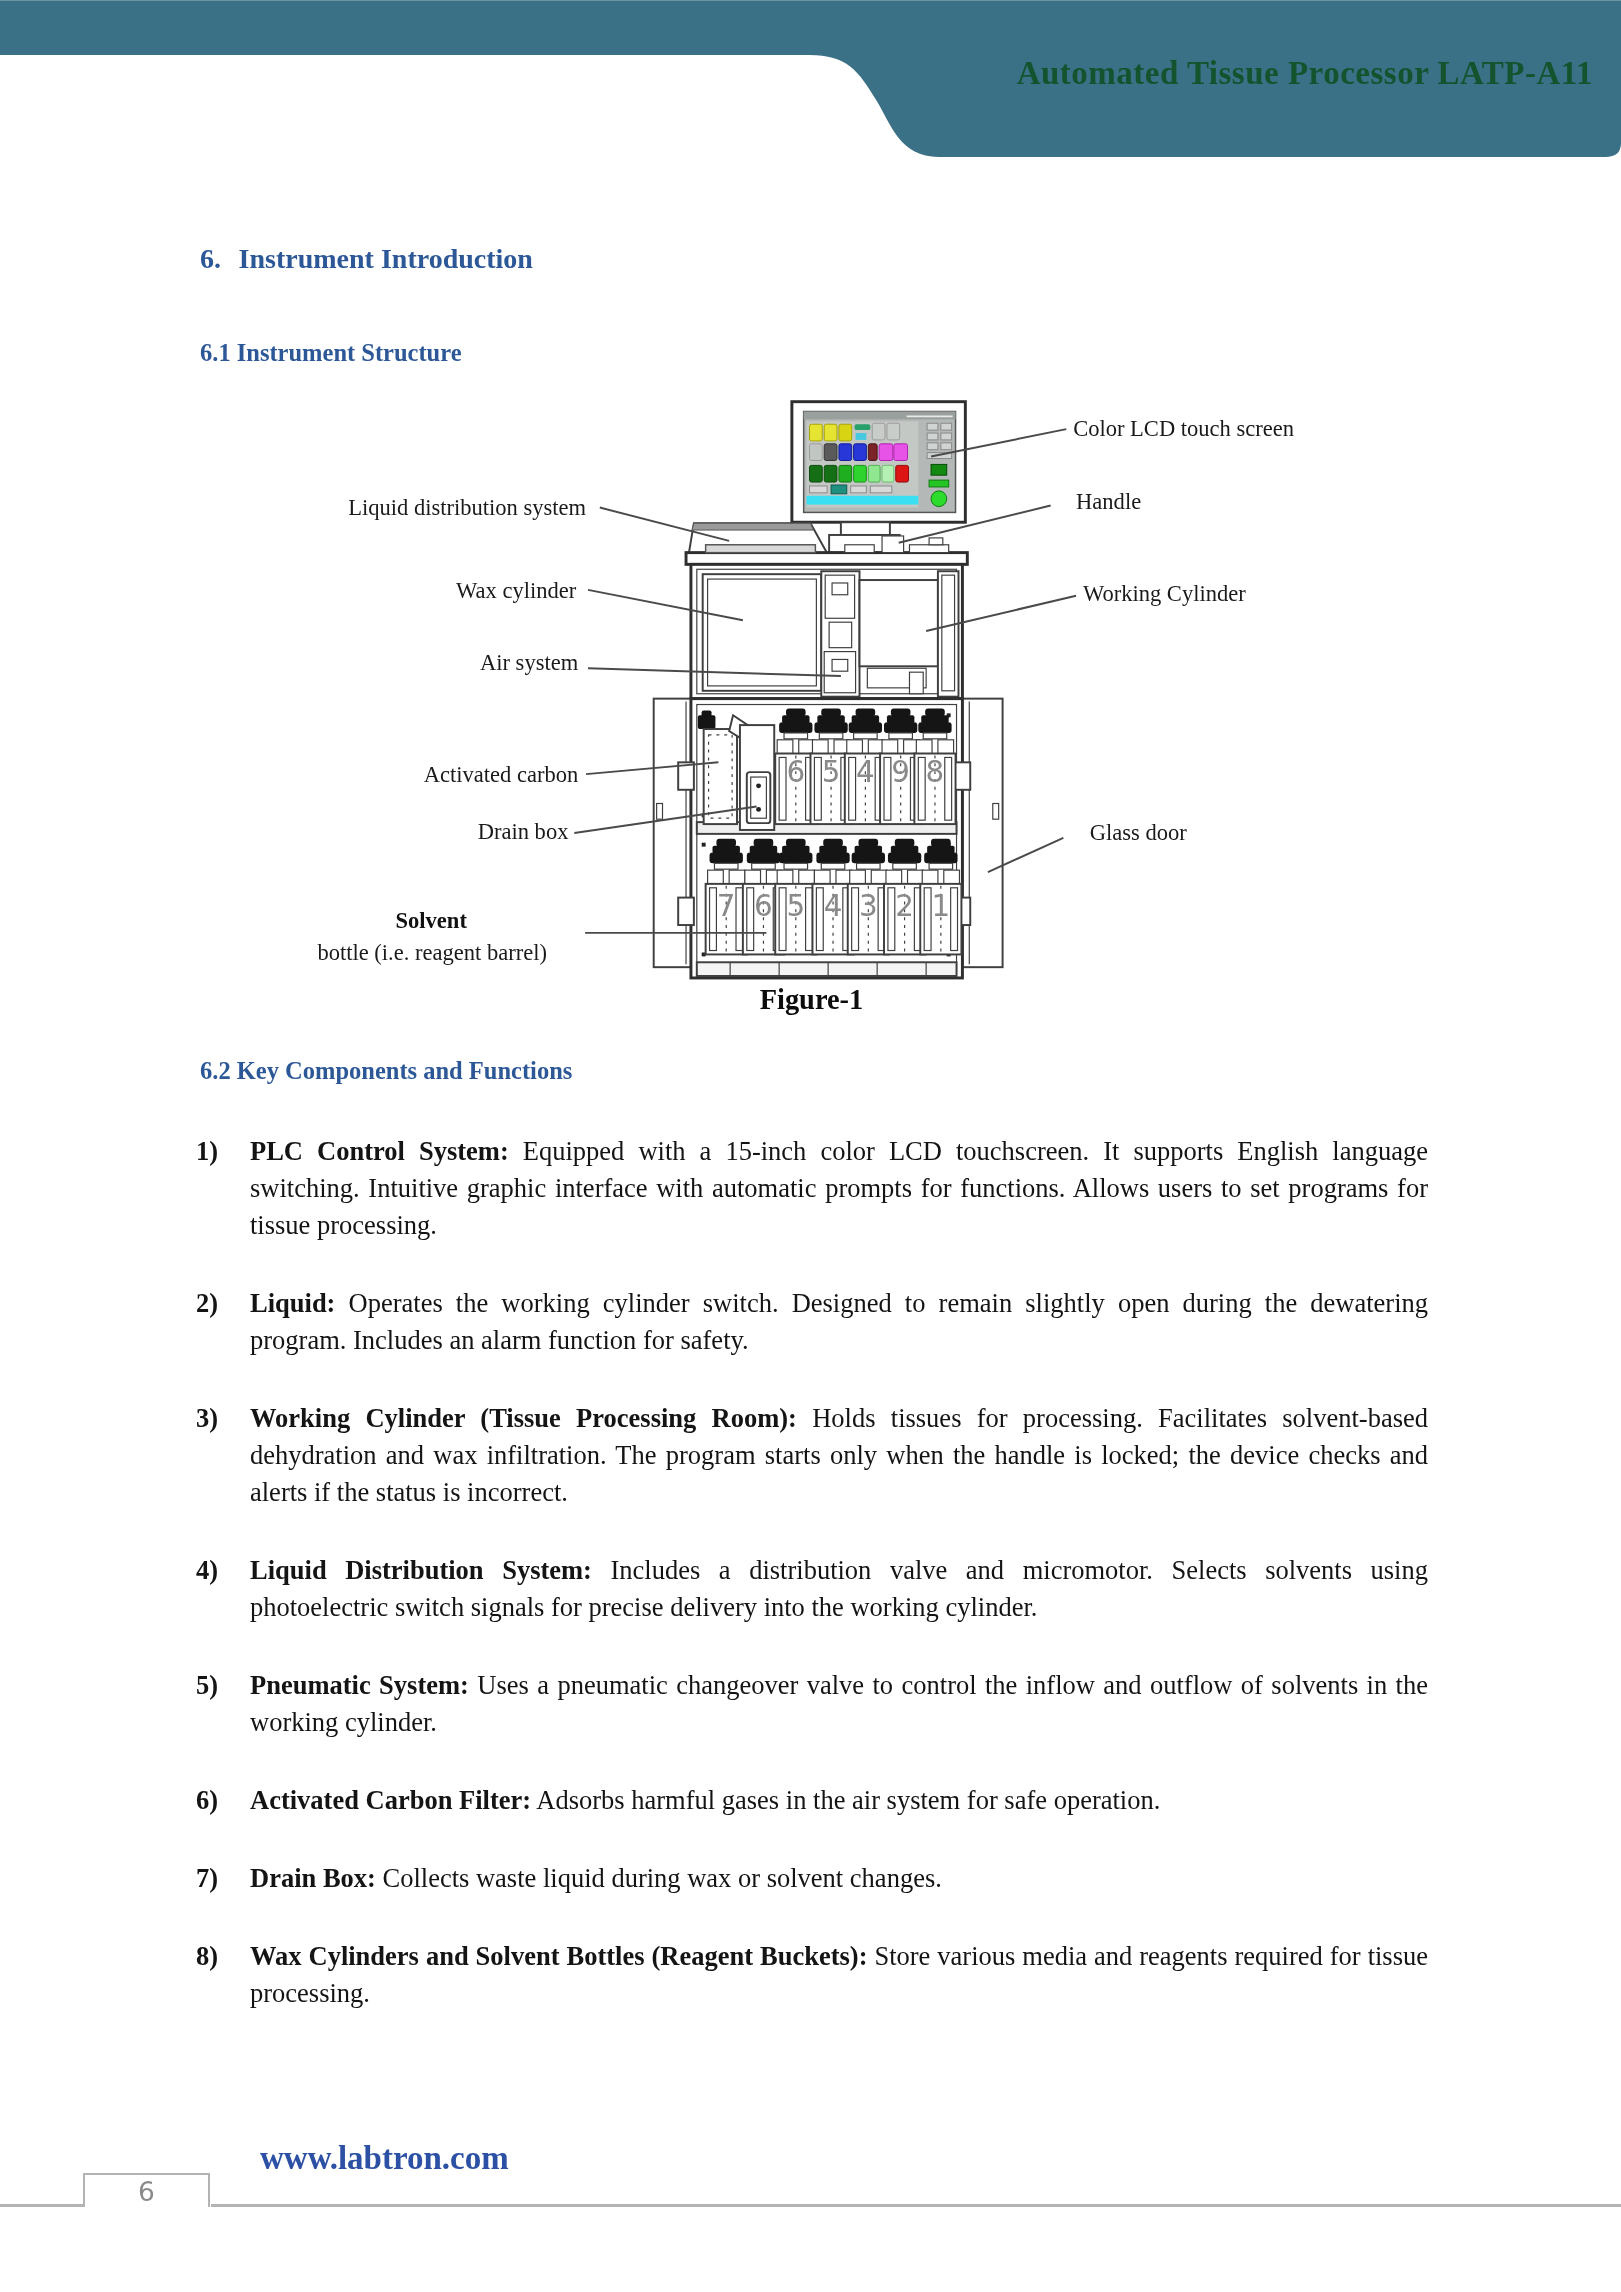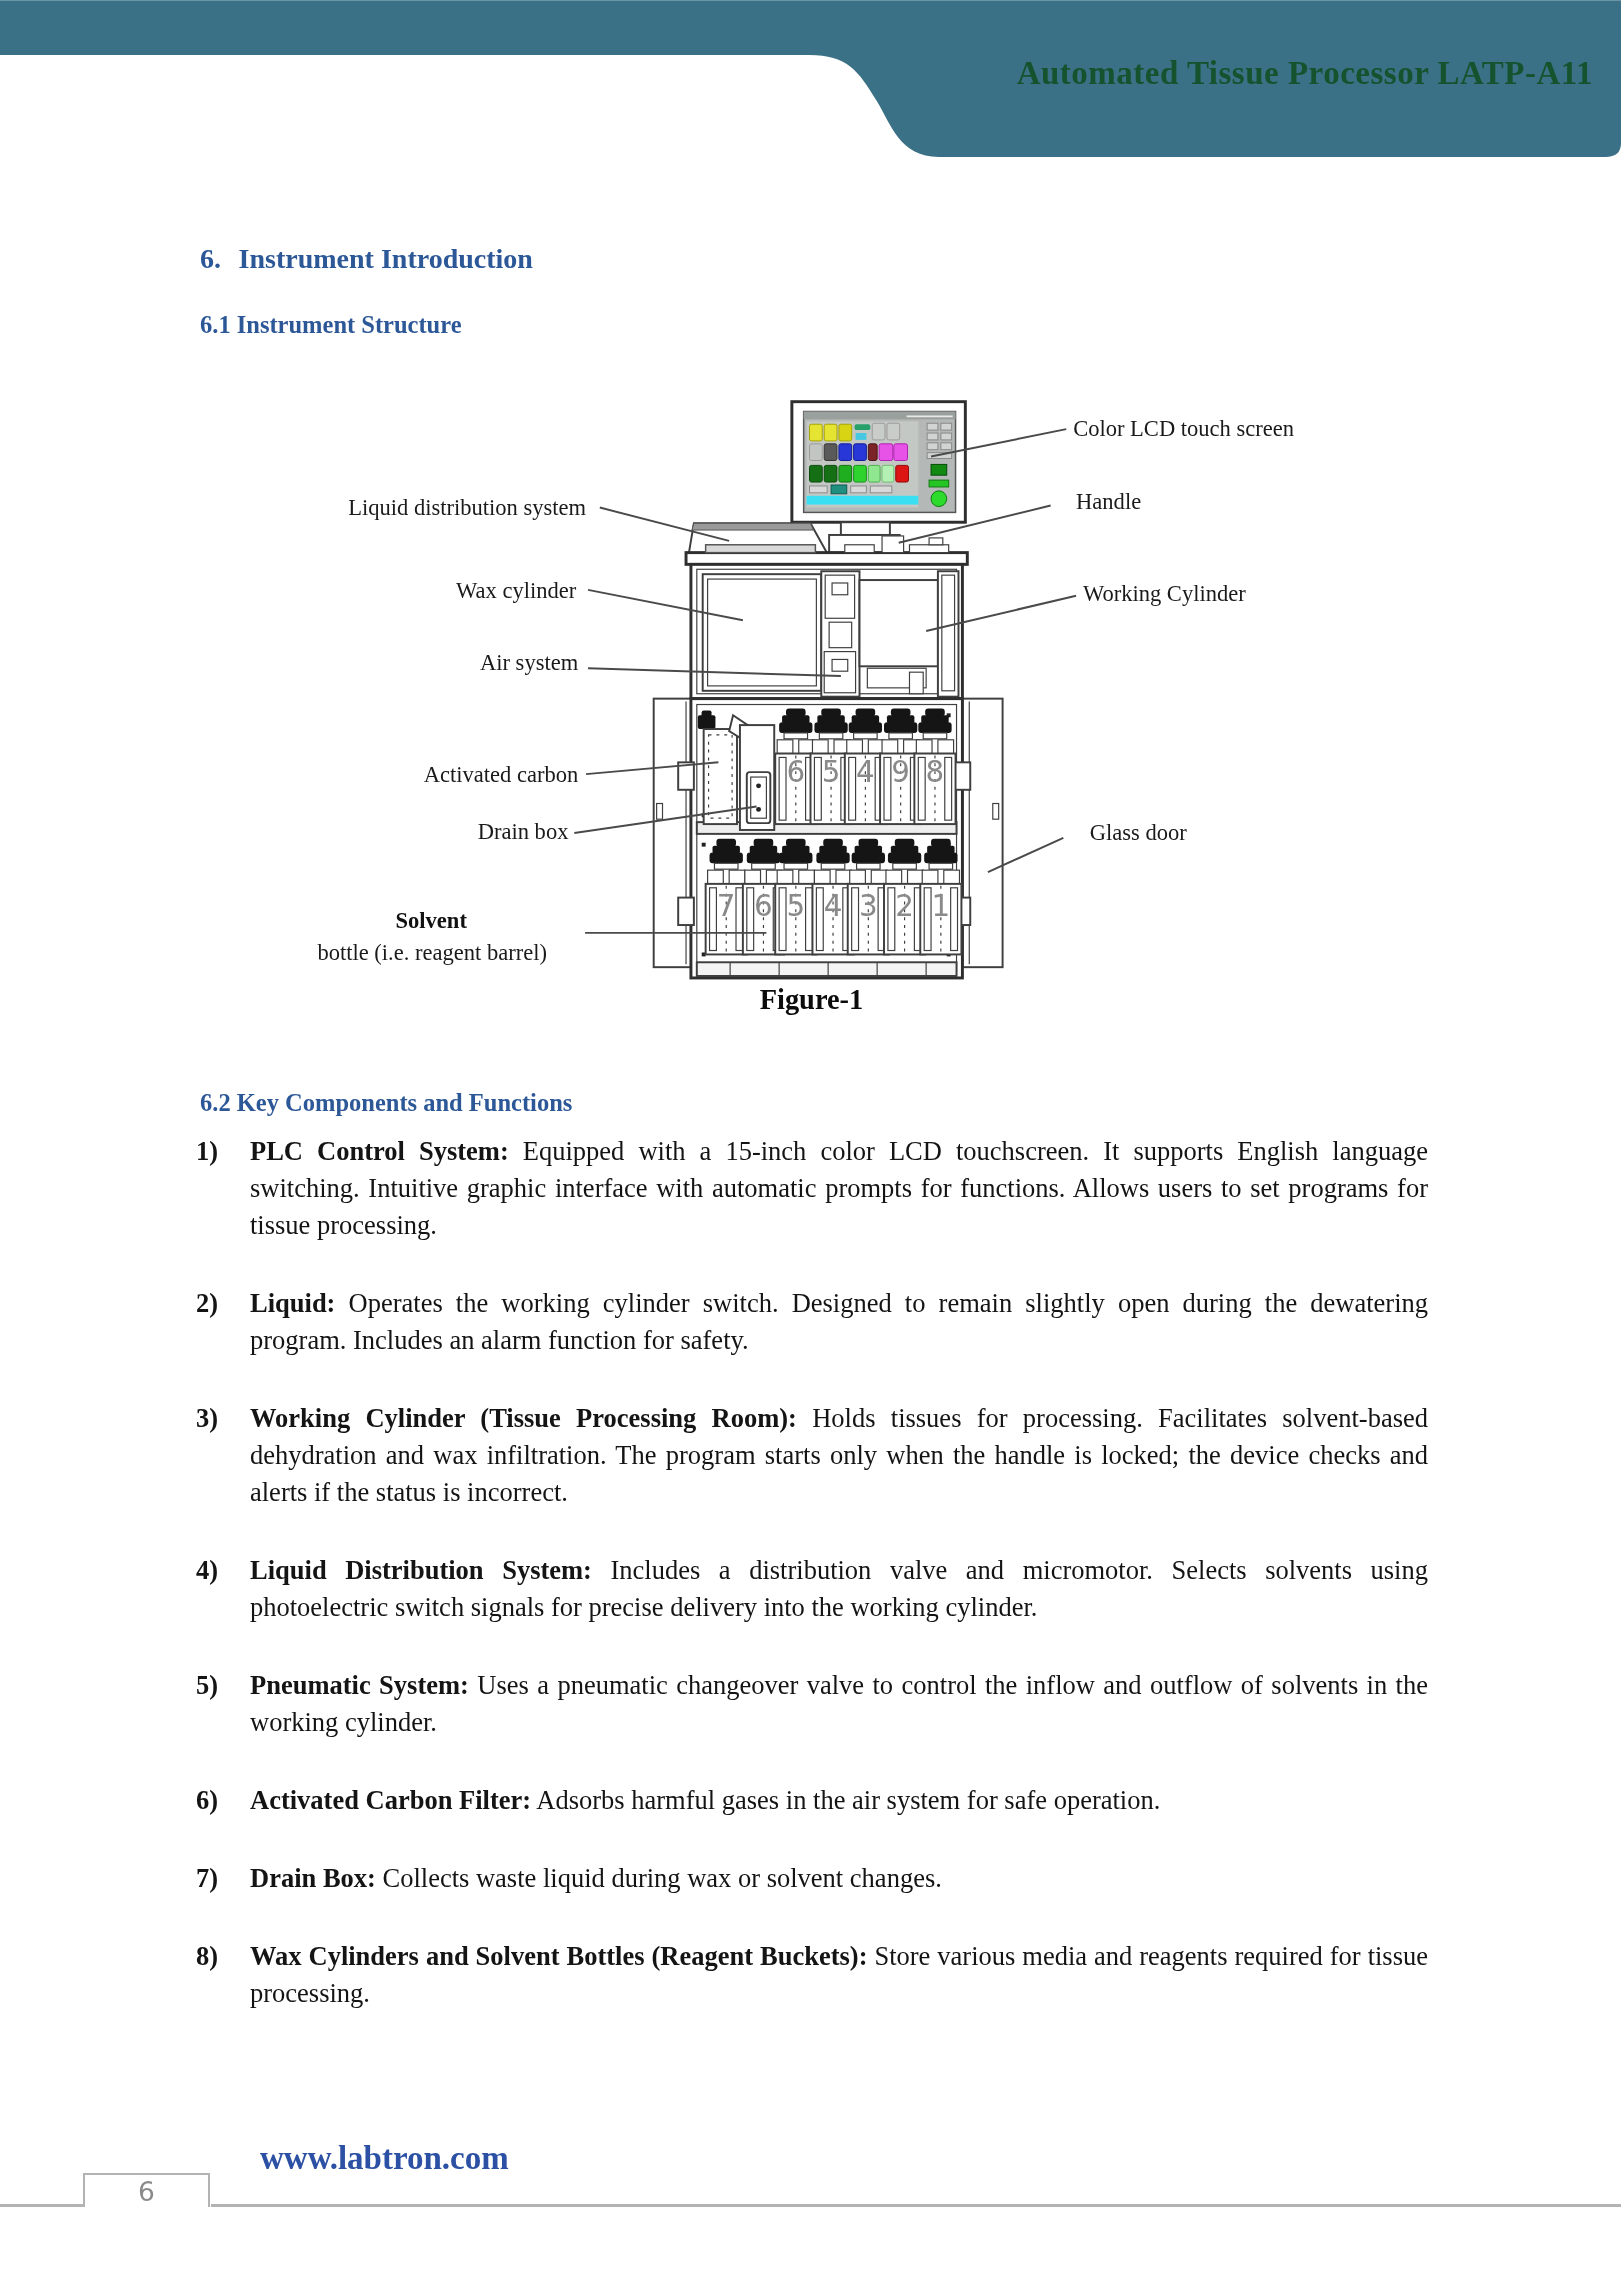--- a/index.html
+++ b/index.html
@@ -17,22 +17,22 @@
   
   .h1{
     position:absolute;left:200px;top:243px;
     font-size:28px;font-weight:bold;color:#2d5897;
   }
   .h1 .h1num{margin-right:17.6px;}
   .h2{
     position:absolute;left:200px;
     font-size:24.5px;font-weight:bold;color:#2d5897;
   }
-  .h2a{top:311px;}
-  .h2b{top:1057px;margin-top:32px;}
+  .h2a{top:339px;}
+  .h2b{top:1057px;}
   
   .fig-svg{position:absolute;left:0;top:382px;}
   .flabel{font:23px "Liberation Serif", serif;fill:#1a1a1a;}
   .flabel-b{font:bold 23px "Liberation Serif", serif;fill:#111111;}
   .fcap{font:bold 29px "Liberation Serif", serif;fill:#0c0c0c;text-anchor:middle;}
   .bnum{font:30px "DejaVu Sans", sans-serif;fill:#8a8a8a;text-anchor:middle;}
   .ln{stroke:#4a4a4a;stroke-width:2;fill:none;}
   .mk{stroke:#3f3f3f;stroke-width:2;fill:#ffffff;}
   .mkh{stroke:#2e2e2e;stroke-width:3;fill:#ffffff;}
   .mkt{stroke:#3f3f3f;stroke-width:1.2;fill:#ffffff;}

